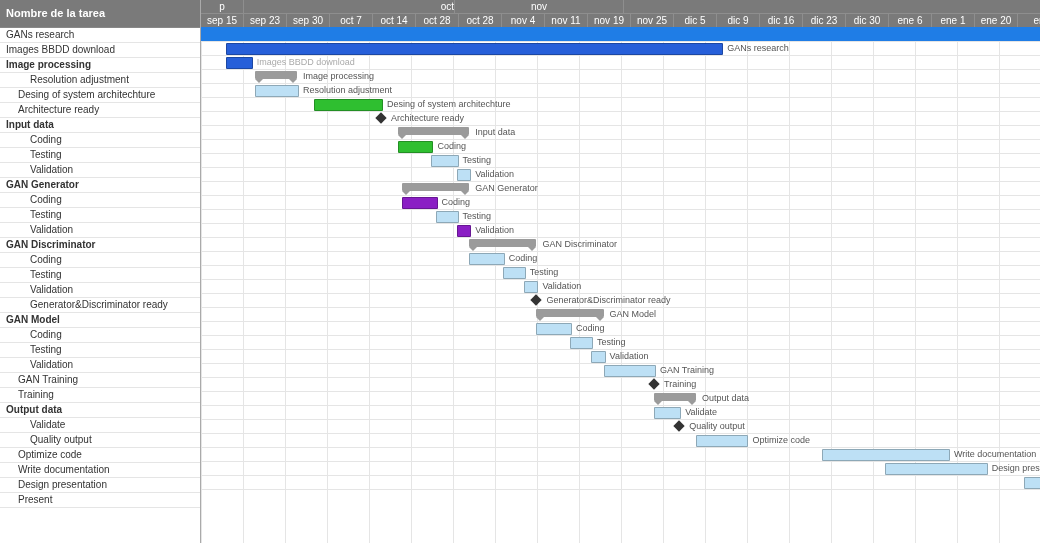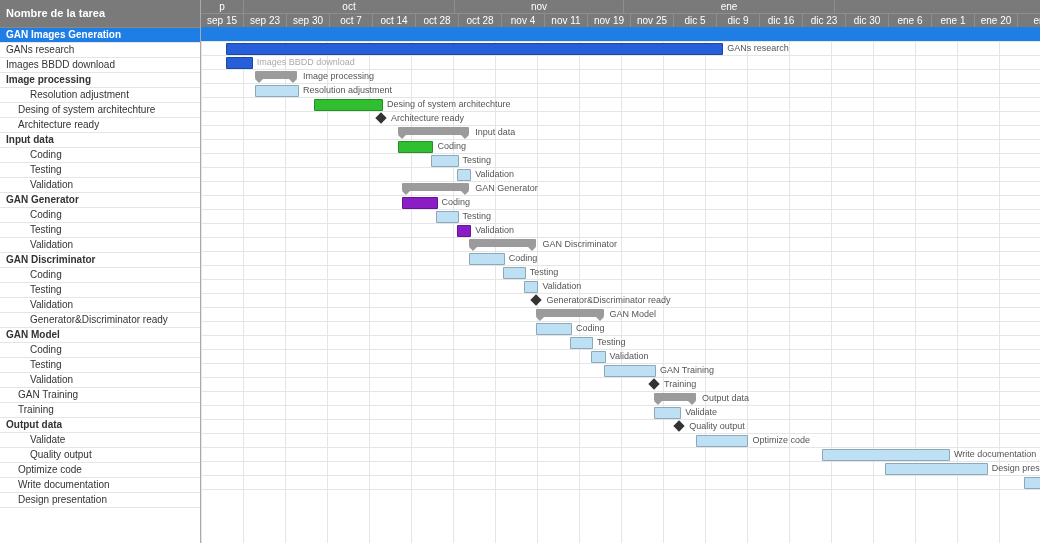--- a/index.html
+++ b/index.html
@@ -33,21 +33,20 @@
   .summary::after{right:-0px;}
   .milestone{width:8px;height:8px;background:#333;transform:rotate(45deg);position:absolute;}
 </style>
 </head>
 <body>
 
 <div class="gantt">
   <div class="tasks">
     <div class="hdr">Nombre de la tarea</div>
     <div id="task-rows">
-        <div class="row section">GAN Images Generation</div>
         <div class="row">GANs research</div>
         <div class="row">Images BBDD download</div>
         <div class="row bold">Image processing</div>
         <div class="row pad2">Resolution adjustment</div>
         <div class="row pad1">Desing of system architechture</div>
         <div class="row pad1">Architecture ready</div>
         <div class="row bold">Input data</div>
         <div class="row pad2">Coding</div>
         <div class="row pad2">Testing</div>
         <div class="row pad2">Validation</div>
@@ -65,29 +64,29 @@
         <div class="row pad2">Testing</div>
         <div class="row pad2">Validation</div>
         <div class="row pad1">GAN Training</div>
         <div class="row pad1">Training</div>
         <div class="row bold">Output data</div>
         <div class="row pad2">Validate</div>
         <div class="row pad2">Quality output</div>
         <div class="row pad1">Optimize code</div>
         <div class="row pad1">Write documentation</div>
         <div class="row pad1">Design presentation</div>
+        <div class="row pad1">Present</div>
       </div>
   </div>
   <div class="timeline">
     <div class="thead">
       <div class="months" id="months">
           <div style="width: 42px;">p</div>
-          <div style="width: 210px;">oct</div>
+          <div style="width: 210px; text-align: right;">oct</div>
           <div style="width: 168px;">nov</div>
-          <div style="width: 210px;">ene</div>
         </div>
       <div class="weeks" id="weeks">
           <div>sep 15</div>
           <div>sep 23</div>
           <div>sep 30</div>
           <div>oct 7</div>
           <div>oct 14</div>
           <div>oct 28</div>
           <div>oct 28</div>
           <div>nov 4</div>

